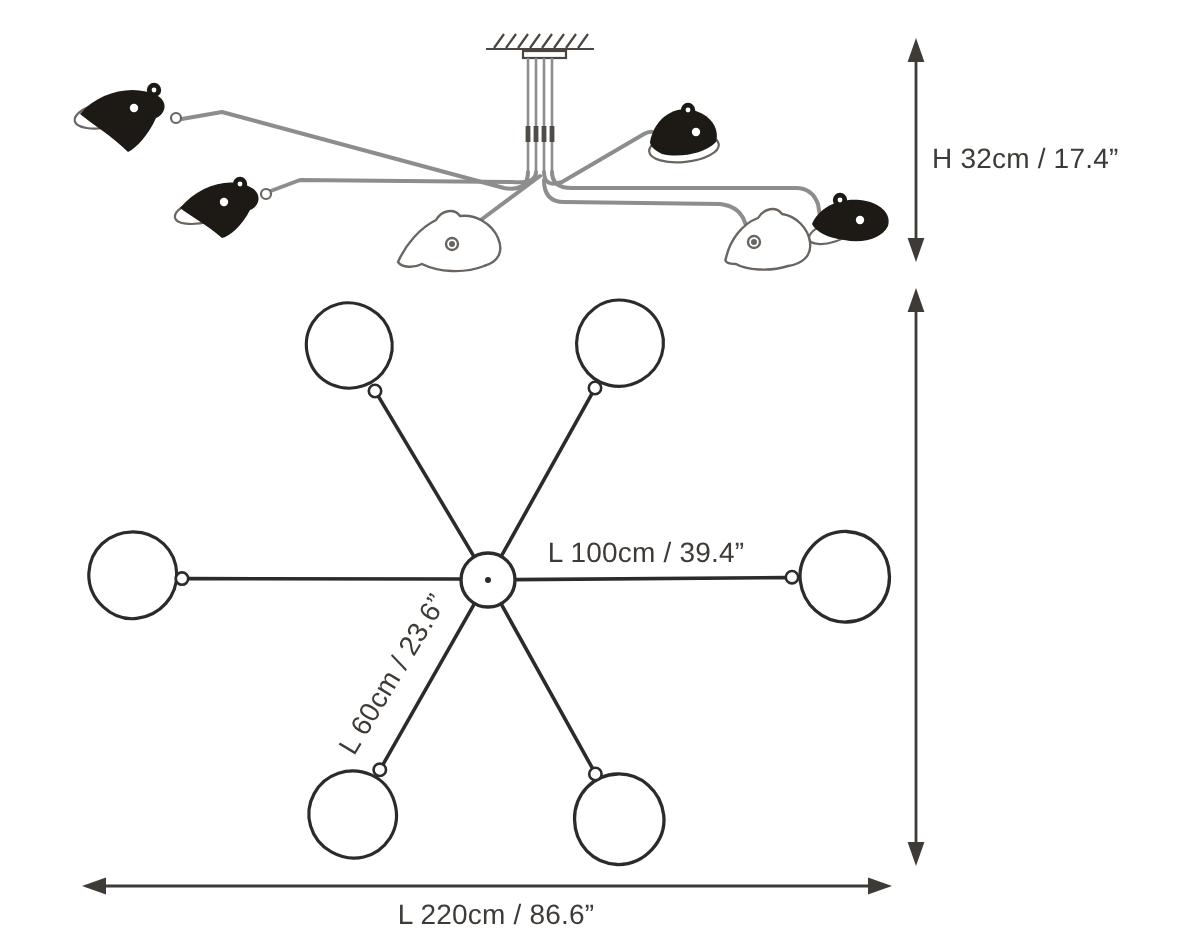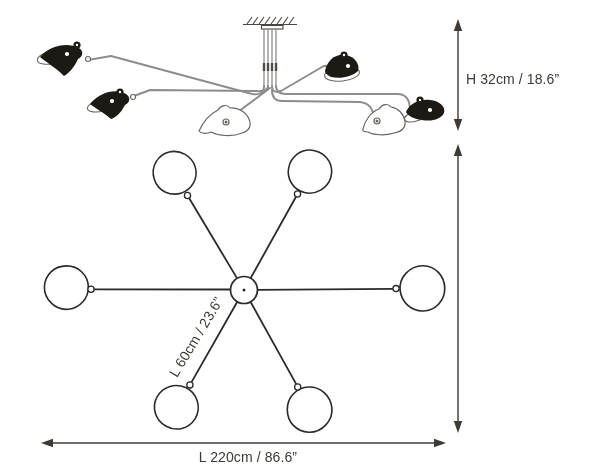--- a/index.html
+++ b/index.html
@@ -177,17 +177,18 @@
       <path stroke="none" d="M 458 433 L 453.8 421 L 462.2 421 Z"></path>
     </g>
 
     <g stroke="#3e3a36" fill="#3e3a36">
       <line x1="51" y1="443" x2="436" y2="443" stroke-width="1.4"></line>
       <path stroke="none" d="M 41 443 L 53 438.8 L 53 447.2 Z"></path>
       <path stroke="none" d="M 446 443 L 434 438.8 L 434 447.2 Z"></path>
     </g>
   </svg>
 
-  <div class="lbl" id="lbl-height">H 32cm / 18.6”</div>
+  <div class="lbl" id="lbl-height">H 32cm / 17.4”</div>
   <div class="lbl" id="lbl-length">L 220cm / 86.6”</div>
+  <div class="lbl" id="lbl-long-arm">L 100cm / 39.4”</div>
   <div class="lbl" id="lbl-short-arm">L 60cm / 23.6”</div>
 
 </div>
 
 </body></html>

